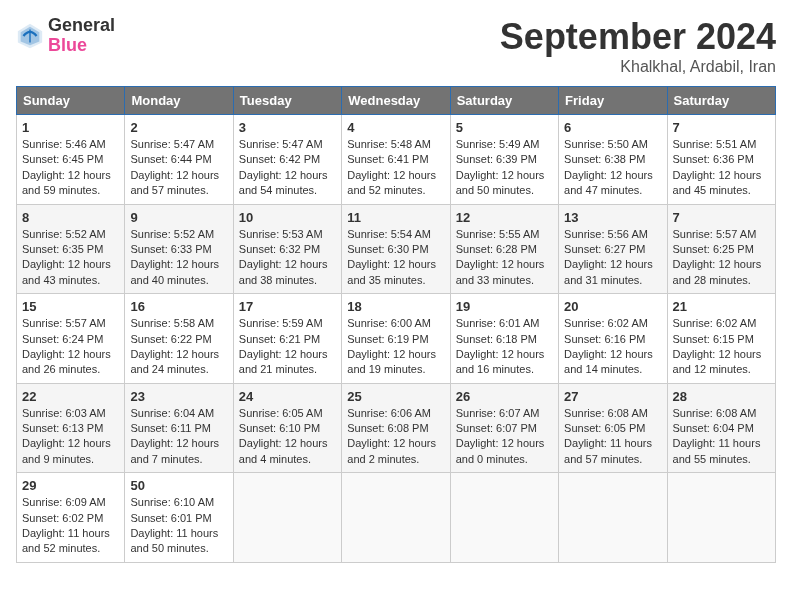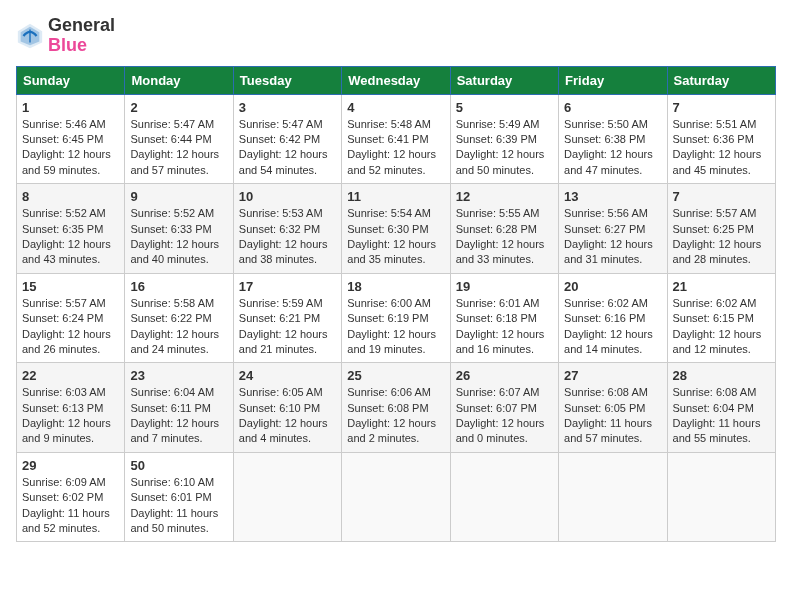--- a/index.html
+++ b/index.html
@@ -43,21 +43,21 @@
     .subtitle {
       font-size: 16px;
       color: #555;
     }
     table {
       width: 100%;
       border-collapse: collapse;
       table-layout: fixed;
     }
     thead th {
-      background-color: #15803d;
+      background-color: #737373;
       color: #fff;
       text-align: left;
       padding: 6px 6px;
       font-size: 13px;
       font-weight: bold;
       border: 1px solid #2b6cb0;
     }
     tbody td {
       vertical-align: top;
       padding: 5px 5px;
@@ -94,20 +94,24 @@
       <polygon points="15,2 28,10 28,22 15,28 2,22 2,10" fill="#1a6fbd" opacity="0.15"></polygon>
       <polygon points="15,5 25,11 25,21 15,25 5,21 5,11" fill="#1a6fbd" opacity="0.3"></polygon>
       <path d="M8,15 Q15,6 22,15" stroke="#1a6fbd" stroke-width="2.5" fill="none"></path>
       <path d="M15,8 L15,22" stroke="#1a6fbd" stroke-width="1.5"></path>
     </svg>
     <div class="logo-text">
       <span class="logo-general">General</span><br>
       <span class="logo-blue">Blue</span>
     </div>
   </div>
+  <div class="title-area">
+    <div class="month-title">September 2024</div>
+    <div class="subtitle">Khalkhal, Ardabil, Iran</div>
+  </div>
 </div>
 
 <table>
   <thead>
     <tr>
       <th>Sunday</th>
       <th>Monday</th>
       <th>Tuesday</th>
       <th>Wednesday</th>
       <th>Saturday</th>

